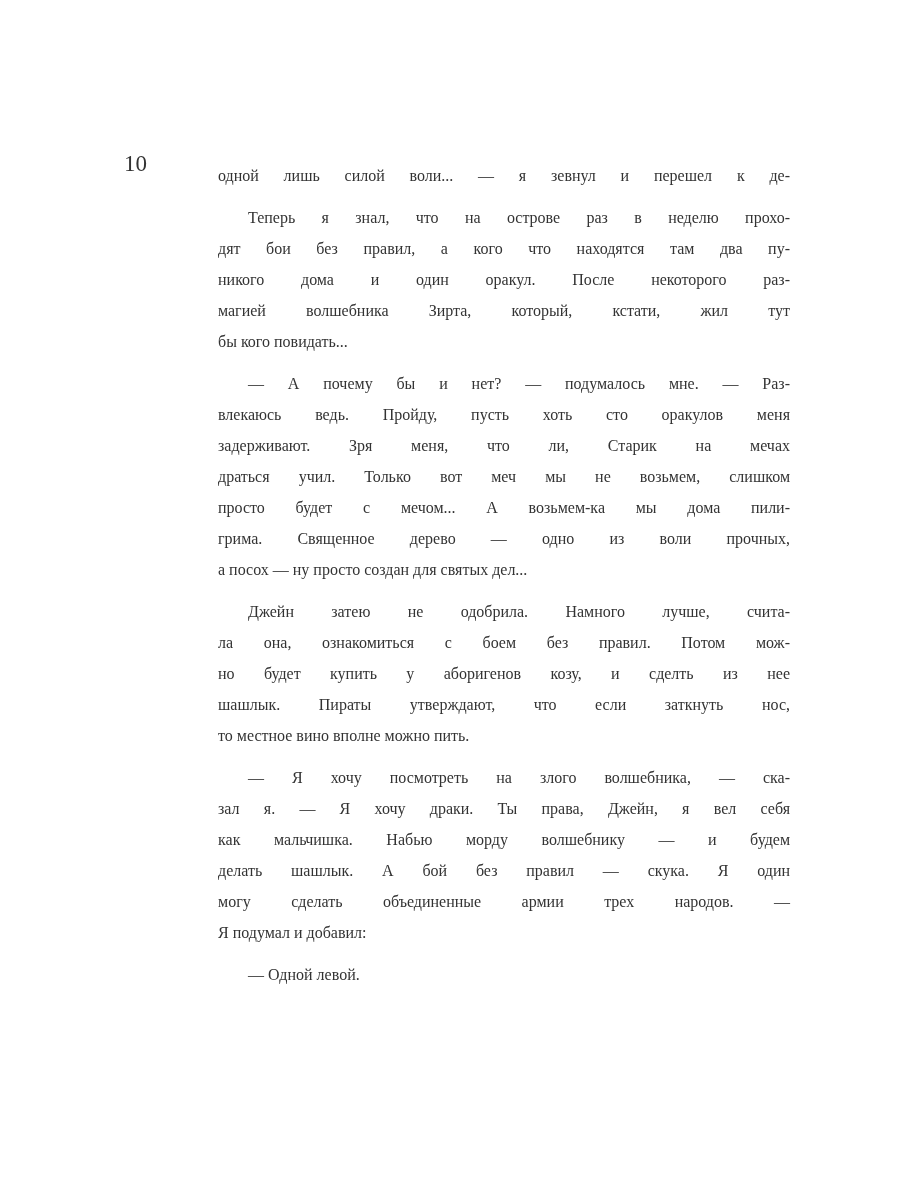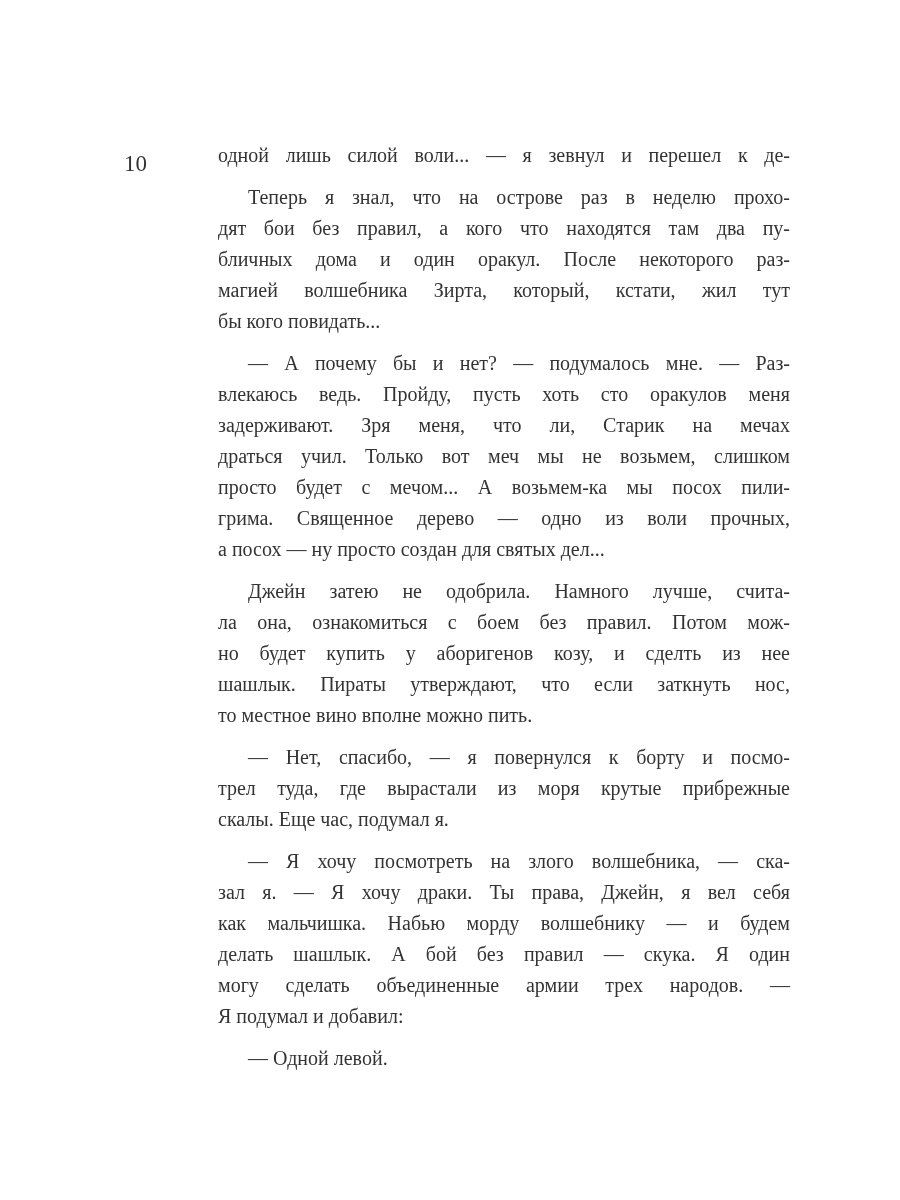--- a/index.html
+++ b/index.html
@@ -21,23 +21,23 @@
     position: absolute;
     left: 124px;
     top: 112px;
     font-size: 23px;
     line-height: 31px;
     color: #333333;
   }
   .text-block {
     position: absolute;
     left: 218px;
-    top: 104px;
+    top: 124px;
     width: 572px;
-    font-size: 20px;
+    font-size: 16px;
     line-height: 31px;
   }
   .para {
     margin: 0 0 11px 0;
     padding: 0;
   }
   .para:last-child { margin-bottom: 0; }
   .line {
     text-align: justify;
     text-align-last: justify;
@@ -54,44 +54,39 @@
 
 <div class="page">
   <div class="page-number">10</div>
   <div class="text-block">
       <div class="para">
         <div class="line">одной лишь силой воли... — я зевнул и перешел к де-</div>
       </div>
       <div class="para indent">
         <div class="line">Теперь я знал, что на острове раз в неделю прохо-</div>
         <div class="line">дят бои без правил, а кого что находятся там два пу-</div>
-        <div class="line">бличных дома и один оракул. После некоторого раз-</div>
+        <div class="line">никого дома и один оракул. После некоторого раз-</div>
         <div class="line">магией волшебника Зирта, который, кстати, жил тут</div>
         <div class="line last">бы кого повидать...</div>
       </div>
       <div class="para indent">
         <div class="line">— А почему бы и нет? — подумалось мне. — Раз-</div>
         <div class="line">влекаюсь ведь. Пройду, пусть хоть сто оракулов меня</div>
         <div class="line">задерживают. Зря меня, что ли, Старик на мечах</div>
         <div class="line">драться учил. Только вот меч мы не возьмем, слишком</div>
-        <div class="line">просто будет с мечом... А возьмем-ка мы посох пили-</div>
+        <div class="line">просто будет с мечом... А возьмем-ка мы дома пили-</div>
         <div class="line">грима. Священное дерево — одно из воли прочных,</div>
         <div class="line last">а посох — ну просто создан для святых дел...</div>
       </div>
       <div class="para indent">
         <div class="line">Джейн затею не одобрила. Намного лучше, счита-</div>
         <div class="line">ла она, ознакомиться с боем без правил. Потом мож-</div>
         <div class="line">но будет купить у аборигенов козу, и сделть из нее</div>
         <div class="line">шашлык. Пираты утверждают, что если заткнуть нос,</div>
         <div class="line last">то местное вино вполне можно пить.</div>
-      </div>
-      <div class="para indent">
-        <div class="line">— Нет, спасибо, — я повернулся к борту и посмо-</div>
-        <div class="line">трел туда, где вырастали из моря крутые прибрежные</div>
-        <div class="line last">скалы. Еще час, подумал я.</div>
       </div>
       <div class="para indent">
         <div class="line">— Я хочу посмотреть на злого волшебника, — ска-</div>
         <div class="line">зал я. — Я хочу драки. Ты права, Джейн, я вел себя</div>
         <div class="line">как мальчишка. Набью морду волшебнику — и будем</div>
         <div class="line">делать шашлык. А бой без правил — скука. Я один</div>
         <div class="line">могу сделать объединенные армии трех народов. —</div>
         <div class="line last">Я подумал и добавил:</div>
       </div>
       <div class="para indent">

